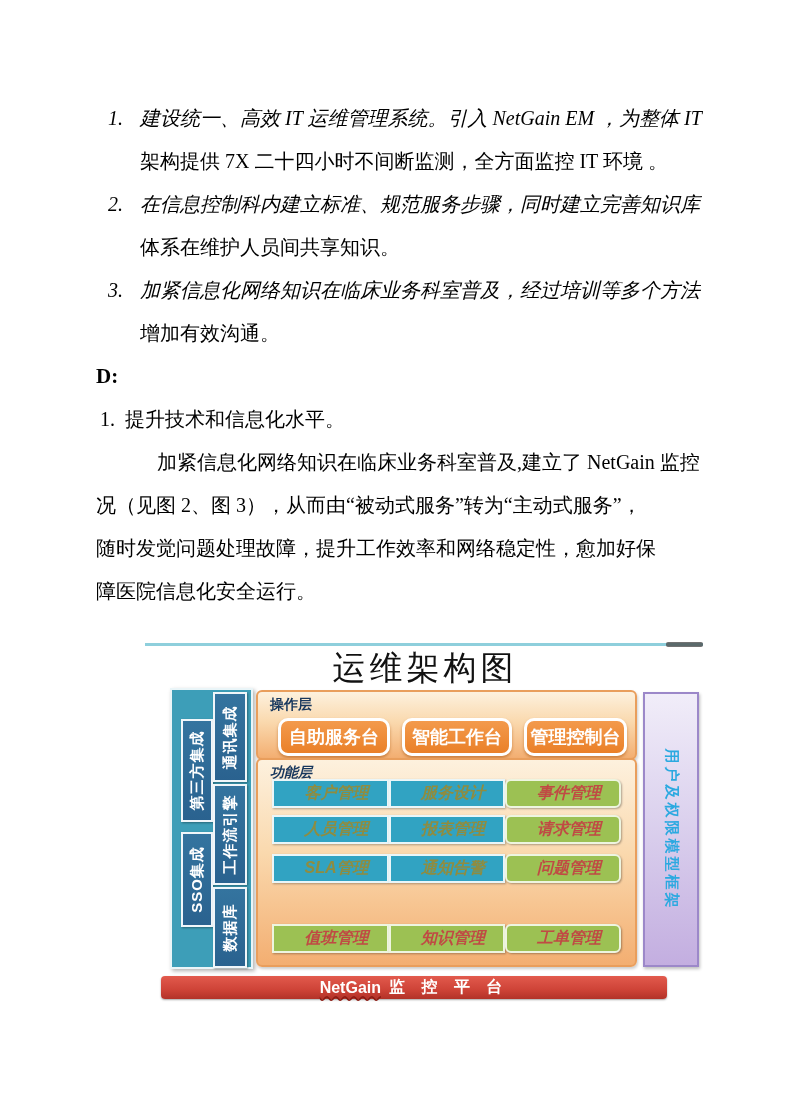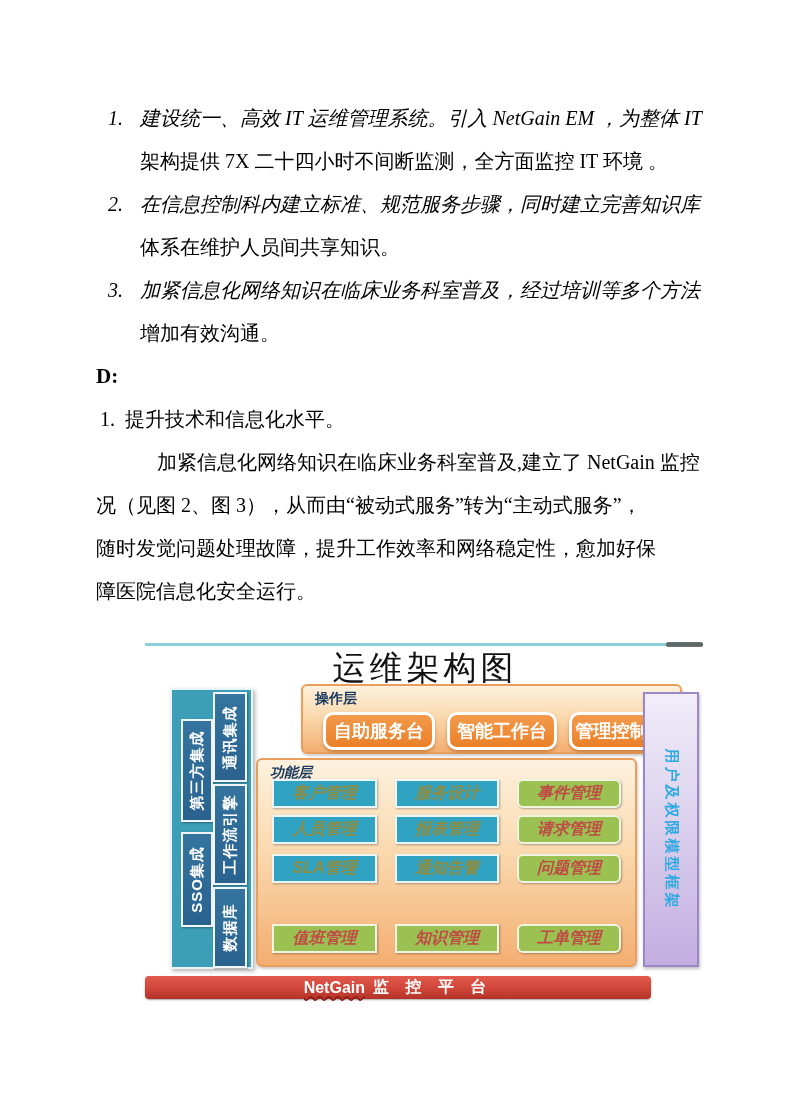--- a/index.html
+++ b/index.html
@@ -35,49 +35,49 @@
   .vb-a1{left:36px;top:78px;width:28px;height:99px;}
   .vb-a2{left:36px;top:191px;width:28px;height:91px;}
   .vb-b1{left:68px;top:51px;width:30px;height:86px;}
   .vb-b2{left:68px;top:143px;width:30px;height:97px;}
   .vb-b3{left:68px;top:246px;width:30px;height:77px;}
 
   
   .layer-panel{position:absolute;left:111px;width:377px;border:2px solid #E99E5C;border-radius:6px;
                background:linear-gradient(180deg,#FDF1DE 0%,#FAD9AE 45%,#F3AE71 100%);
                box-shadow:1px 2px 3px rgba(0,0,0,.2);}
-  .op-panel{top:43px;height:66px;margin-left:45px;}
+  .op-panel{top:49px;height:66px;}
   .fn-panel{top:117px;height:205px;font-style:italic;}
   .layer-label{position:absolute;left:12px;top:4px;font-size:14px;font-weight:bold;color:#17375D;}
 
   .btn-row{position:absolute;left:12px;right:8px;top:26px;display:flex;justify-content:space-between;padding-left:8px;}
   .op-btn{height:32px;border:3px solid #fff;border-radius:10px;
           background:linear-gradient(180deg,#F39A4C,#EA8028);
           box-shadow:0 2px 3px rgba(170,90,20,.55);
           color:#fff;font-weight:bold;font-size:18px;display:flex;align-items:center;justify-content:center;}
   .op-b1{width:106px;} .op-b2{width:104px;} .op-b3{width:97px;}
 
   .fn-row{position:absolute;left:14px;right:14px;display:flex;justify-content:space-between;}
   .fn-r1{top:19px;} .fn-r2{top:55px;} .fn-r3{top:94px;} .fn-r4{top:129px;} .fn-r5{top:164px;}
   .fn-box{height:25px;display:flex;align-items:center;justify-content:center;
-          font-weight:bold;font-size:16px;box-shadow:1px 1px 2px rgba(0,0,0,.3);}
+          font-weight:bold;font-size:16px;box-shadow:1px 1px 2px rgba(0,0,0,.3);padding-left:12px;}
   .fn-c1{width:101px;} .fn-c2{width:100px;} .fn-c3{width:100px;border-radius:6px;}
   .fn-teal{background:#31A3C2;border:2px solid #EAF6F8;color:#8F8C40;}
   .fn-green{background:#9CC153;border:2px solid #EEF5E0;color:#C04A44;}
 
   
   .purple-bar{position:absolute;left:498px;top:51px;width:52px;height:271px;
               background:linear-gradient(180deg,#F1EDF9 0%,#DCD2EE 45%,#C3AEE0 100%);
               border:2px solid #9C88C9;box-shadow:1px 2px 3px rgba(0,0,0,.25);
               display:flex;align-items:center;justify-content:center;}
   .purple-bar span{transform:rotate(90deg);white-space:nowrap;color:#2BA9E0;font-weight:bold;
                    font-size:15px;letter-spacing:3px;}
 
   
-  .red-bar{position:absolute;left:0px;top:335px;width:506px;height:23px;border-radius:4px;
+  .red-bar{position:absolute;left:16px;top:335px;width:506px;height:23px;border-radius:4px;
            background:linear-gradient(180deg,#E25A4D 0%,#CE4337 60%,#B23228 100%);
            box-shadow:0 1px 2px rgba(0,0,0,.35);
            display:flex;align-items:center;justify-content:center;
            color:#fff;font-weight:bold;font-size:16px;}
   .red-bar .brand{text-decoration:underline wavy #8B1A12;text-underline-offset:3px;}
   .red-bar .rest{margin-left:8px;letter-spacing:6px;}
 </style>
 </head>
 <body>
 

